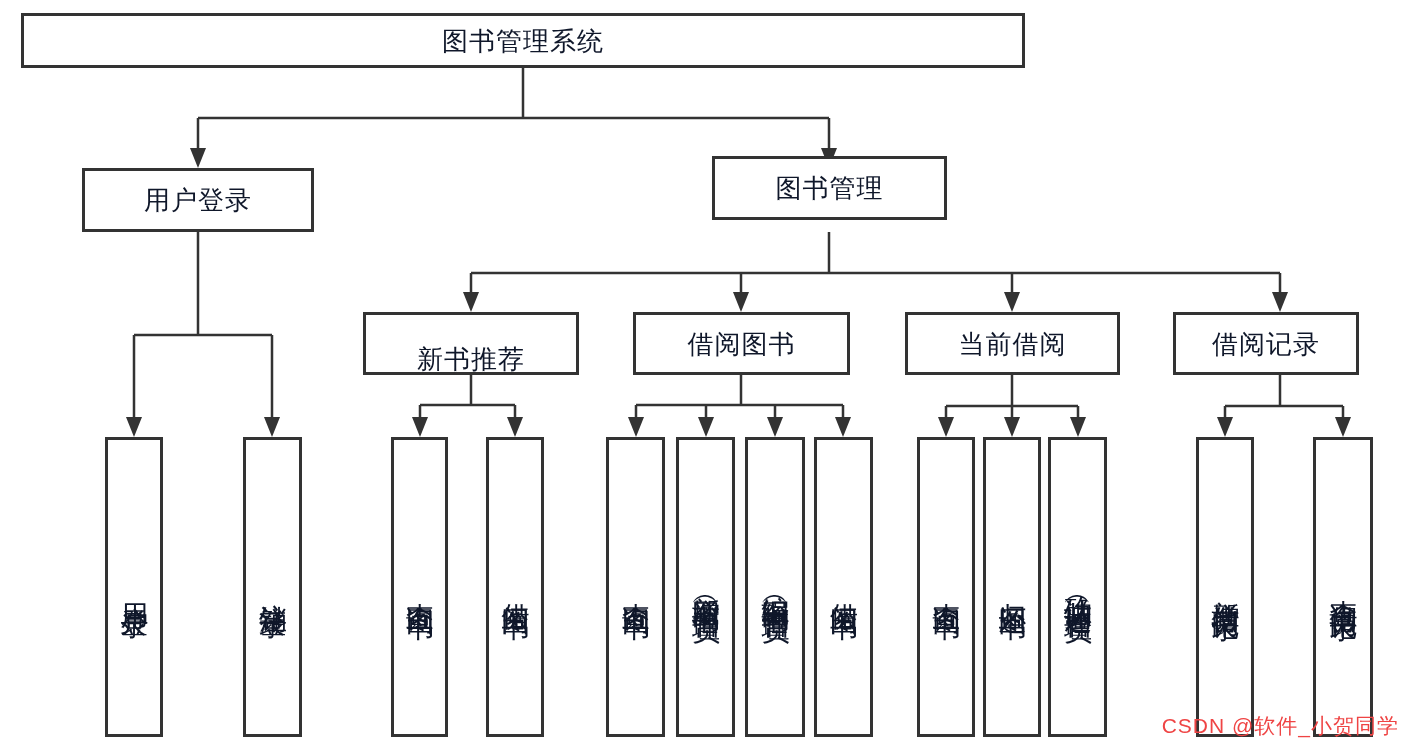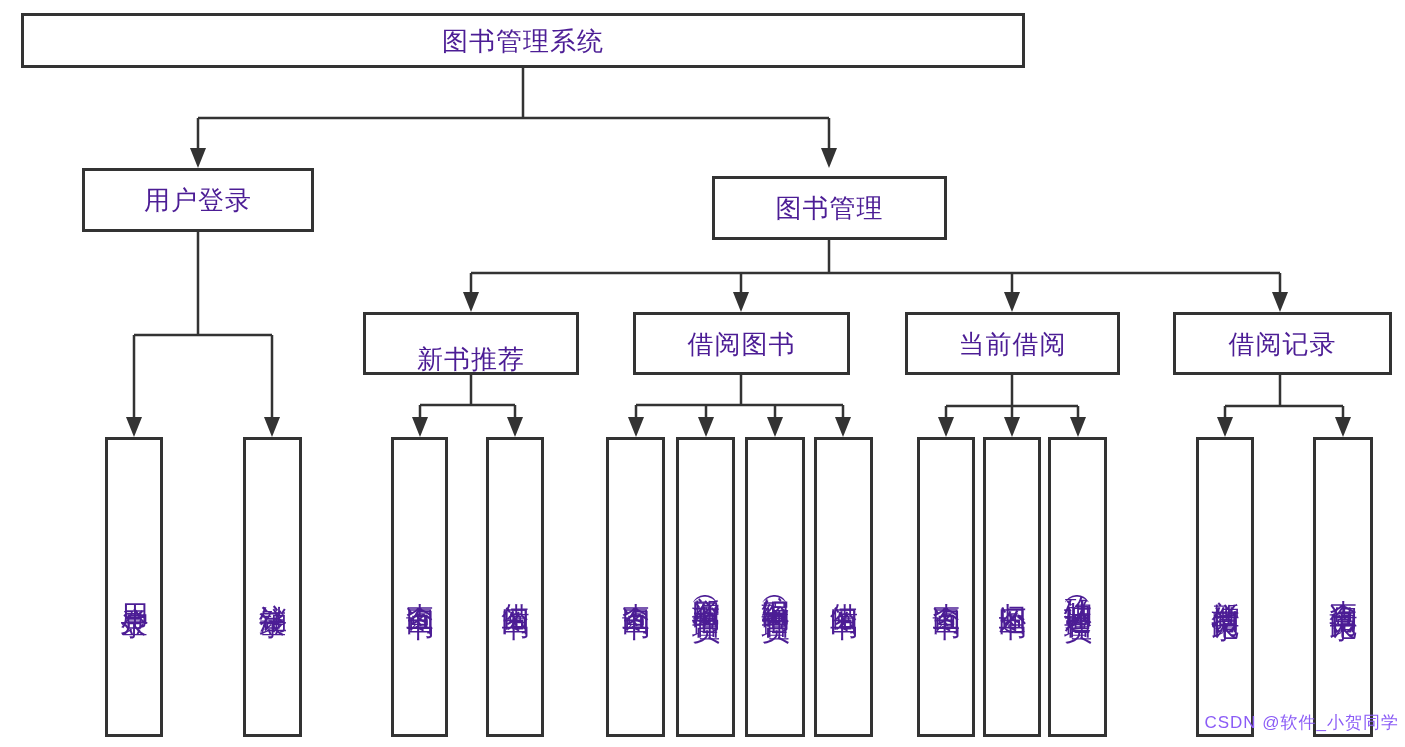--- a/index.html
+++ b/index.html
@@ -24,43 +24,43 @@
     pointer-events: none;
   }
   .node {
     position: absolute;
     box-sizing: border-box;
     border: 3px solid #333333;
     background: #ffffff;
     display: flex;
     align-items: center;
     justify-content: center;
-    color: #4c1d95;
+    color: #0f172a;
   }
   .node .h-label {
     font-size: 26px;
     line-height: 1;
     letter-spacing: 1px;
     white-space: nowrap;
   }
   .leaf .v-label {
     writing-mode: vertical-rl;
     text-orientation: mixed;
     font-size: 28px;
     line-height: 1;
     letter-spacing: 3px;
     white-space: nowrap;
   }
   .watermark {
     position: absolute;
     top: 712px;
     right: 6px;
-    font-size: 17px;
+    font-size: 21px;
     line-height: 1.3;
-    color: #8b5cf6;
+    color: #ef4444;
     letter-spacing: 1px;
     z-index: 10;
     white-space: nowrap;
   }
 </style>
 </head>
 <body>
 
 <div class="canvas">
 
@@ -97,34 +97,34 @@
     </g>
   </svg>
 
   <div class="node" style="left:21px; top:13px; width:1004px; height:55px;">
     <span class="h-label">图书管理系统</span>
   </div>
 
   <div class="node" style="left:82px; top:168px; width:232px; height:64px;">
     <span class="h-label">用户登录</span>
   </div>
-  <div class="node" style="left:712px; top:176px; width:235px; height:64px;">
+  <div class="node" style="left:712px; top:156px; width:235px; height:64px;">
     <span class="h-label">图书管理</span>
   </div>
 
   <div class="node" style="left:363px; top:312px; width:216px; height:63px;align-items:flex-end;">
     <span class="h-label">新书推荐</span>
   </div>
   <div class="node" style="left:633px; top:312px; width:217px; height:63px;">
     <span class="h-label">借阅图书</span>
   </div>
   <div class="node" style="left:905px; top:312px; width:215px; height:63px;align-items:center;">
     <span class="h-label">当前借阅</span>
   </div>
-  <div class="node" style="left:1173px; top:312px; width:219px; height:63px;">
+  <div class="node" style="left:1173px; top:312px; width:186px; height:63px;">
     <span class="h-label">借阅记录</span>
   </div>
 
   <div class="node leaf" style="left:105px; top:437px; width:58px; height:300px;">
     <span class="v-label">用户登录</span>
   </div>
   <div class="node leaf" style="left:243px; top:437px; width:59px; height:300px;">
     <span class="v-label">注销登录</span>
   </div>
 

